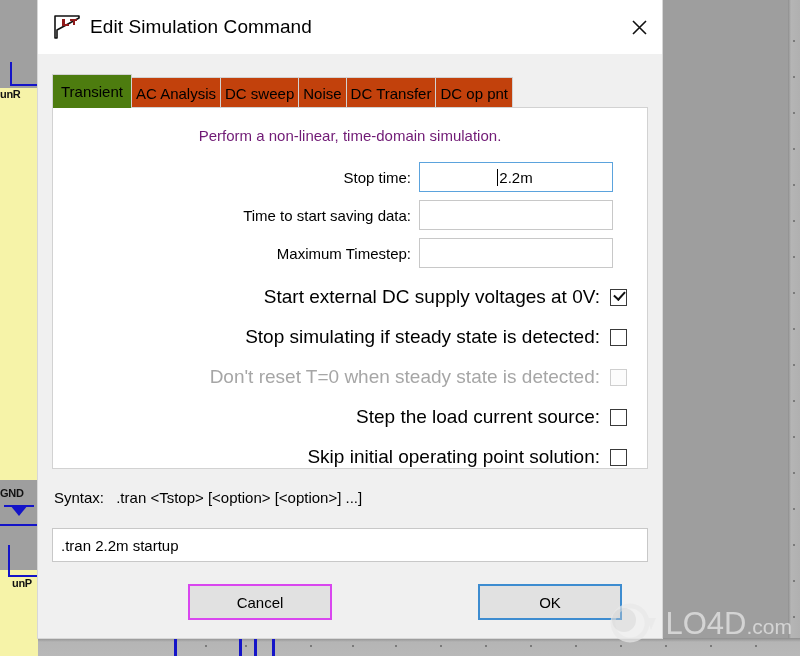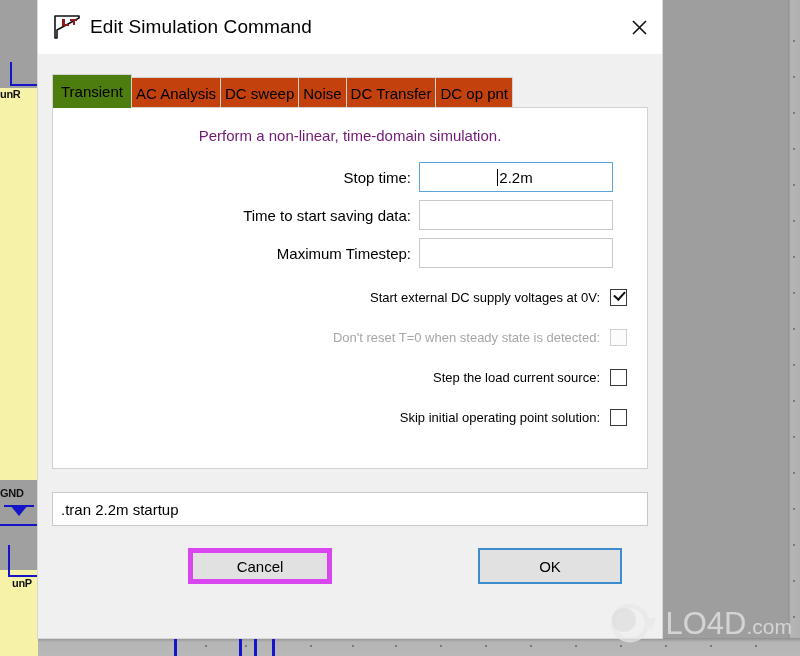--- a/index.html
+++ b/index.html
@@ -256,21 +256,21 @@
   
   .check-rows { margin-top: 5px; }
   .check-row {
     display: flex;
     align-items: center;
     justify-content: flex-end;
     height: 40px;
     padding-right: 20px;
   }
   .check-label {
-    font-size: 13px;
+    font-size: 19px;
     color: #000000;
     margin-right: 10px;
     white-space: nowrap;
   }
   .check-label.disabled { color: #a6a6a6; }
   .checkbox {
     width: 17px; height: 17px;
     box-sizing: border-box;
     border: 1px solid #3a3a3a;
     background: #ffffff;
@@ -323,21 +323,21 @@
     margin-top: 22px;
     position: relative;
     height: 40px;
     flex: none;
   }
   .btn {
     position: absolute;
     top: 0;
     height: 36px;
     background: #e1e1e1;
-    border: 5px solid #d946ef;
+    border: 2px solid #d946ef;
     font-family: "Liberation Sans", sans-serif;
     font-size: 15px;
     color: #000000;
     display: flex;
     align-items: center;
     justify-content: center;
     cursor: default;
     box-sizing: border-box;
   }
   .btn-cancel { left: 150px; width: 144px; }
@@ -475,34 +475,42 @@
       </div>
 
       <div class="check-rows">
         <div class="check-row">
           <span class="check-label">Start external DC supply voltages at 0V:</span>
           <span class="checkbox">
             <span class="tickmark"></span>
           </span>
         </div>
         <div class="check-row">
+          <span class="check-label">Stop simulating if steady state is detected:</span>
+          <span class="checkbox"></span>
+        </div>
+        <div class="check-row">
           <span class="check-label disabled">Don't reset T=0 when steady state is detected:</span>
           <span class="checkbox disabled"></span>
         </div>
         <div class="check-row">
           <span class="check-label">Step the load current source:</span>
           <span class="checkbox"></span>
         </div>
         <div class="check-row">
           <span class="check-label">Skip initial operating point solution:</span>
           <span class="checkbox"></span>
         </div>
       </div>
     </div>
 
+    <div class="syntax-line">
+      <span>Syntax:</span>
+      <span class="syntax-val">.tran &lt;Tstop&gt; [&lt;option&gt; [&lt;option&gt;] ...]</span>
+    </div>
 
     <div class="cmd-wrap">
       <input class="cmd-input" type="text" value=".tran 2.2m startup" style="">
     </div>
 
     <div class="buttons">
       <div class="btn btn-cancel">Cancel</div>
       <div class="btn btn-ok">OK</div>
     </div>
   </div>

